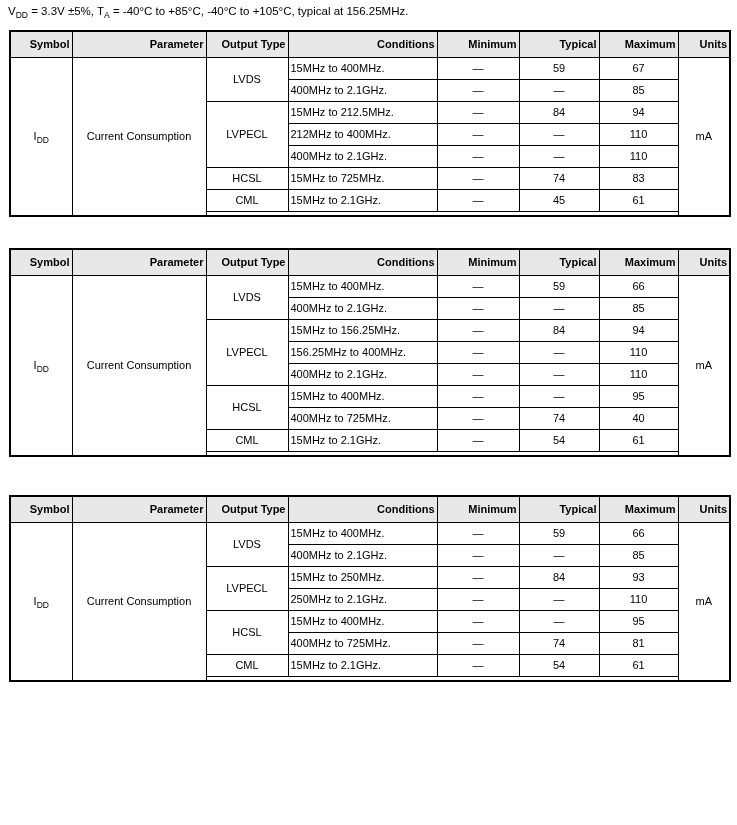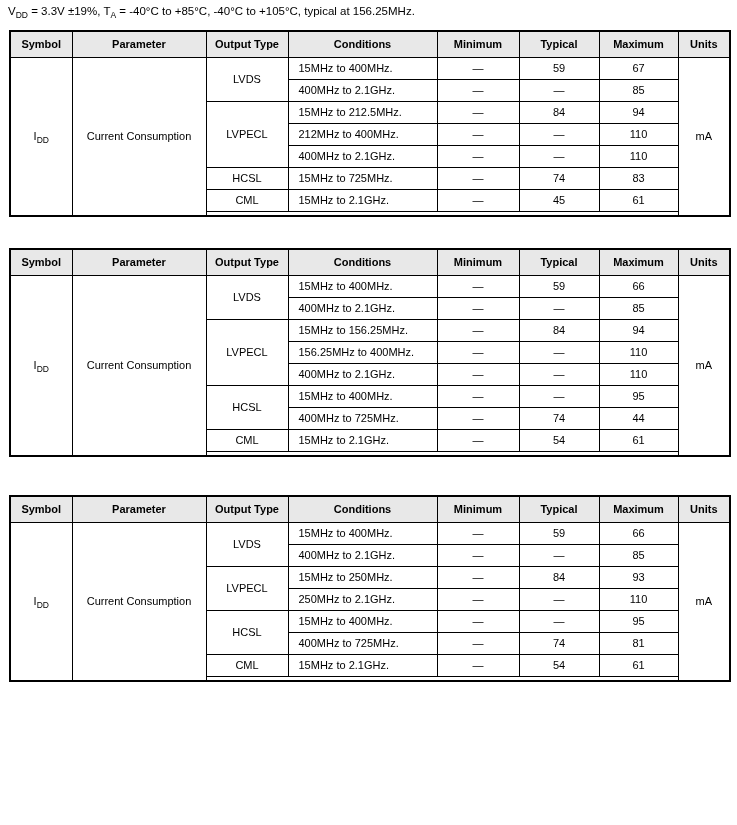--- a/index.html
+++ b/index.html
@@ -40,51 +40,51 @@
     border: 2px solid #000;
     margin-left: 1px;
   }
   .spec-table th {
     background: #e8e8e8;
     border: 1px solid #000;
     font-size: 11px;
     font-weight: bold;
     height: 26px;
     padding: 0 2px;
-    text-align: center;
+    text-align: right;
     vertical-align: middle;
   }
   .spec-table td {
     border: 1px solid #000;
     font-size: 11px;
     height: 22px;
     padding: 0 2px;
     vertical-align: middle;
     text-align: center;
   }
   .spec-table td.cond {
     text-align: left;
-    padding-left: 10px;
+    padding-left: 2px;
     margin-left: 16px;
   }
   .spec-table td.spacer {
     height: 5px;
     padding: 0;
     border-top: 1px solid #000;
     border-bottom: none;
   }
   .spec-table sub { font-size: 8.5px; }
 </style>
 </head>
 <body>
 
 <div class="page">
 
   <section class="tbl-section tbl-section-1">
-    <p class="tbl-note"><span>V</span><sub>DD</sub><span> = 3.3V ±19%, </span><span>T</span><sub>A</sub><span> = -40°C to +85°C, -40°C to +105°C, typical at 156.25MHz.</span></p>
+    <p class="tbl-note"><span>V</span><sub>DD</sub><span> = 3.3V ±5%, </span><span>T</span><sub>A</sub><span> = -40°C to +85°C, -40°C to +105°C, typical at 156.25MHz.</span></p>
     <table class="spec-table">
         <colgroup>
           <col style="width: 62px;">
           <col style="width: 134px;">
           <col style="width: 82px;">
           <col style="width: 149px;">
           <col style="width: 82px;">
           <col style="width: 80px;">
           <col style="width: 79px;">
           <col style="width: 52px;">
@@ -222,21 +222,21 @@
             <td rowspan="2">HCSL</td>
             <td class="cond">15MHz to 400MHz.</td>
             <td>—</td>
             <td>—</td>
             <td>95</td>
           </tr>
           <tr>
             <td class="cond">400MHz to 725MHz.</td>
             <td>—</td>
             <td>74</td>
-            <td>44</td>
+            <td>40</td>
           </tr>
           <tr>
             <td rowspan="1">CML</td>
             <td class="cond">15MHz to 2.1GHz.</td>
             <td>—</td>
             <td>54</td>
             <td>61</td>
           </tr>
           <tr>
             <td class="spacer" colspan="5"></td>

